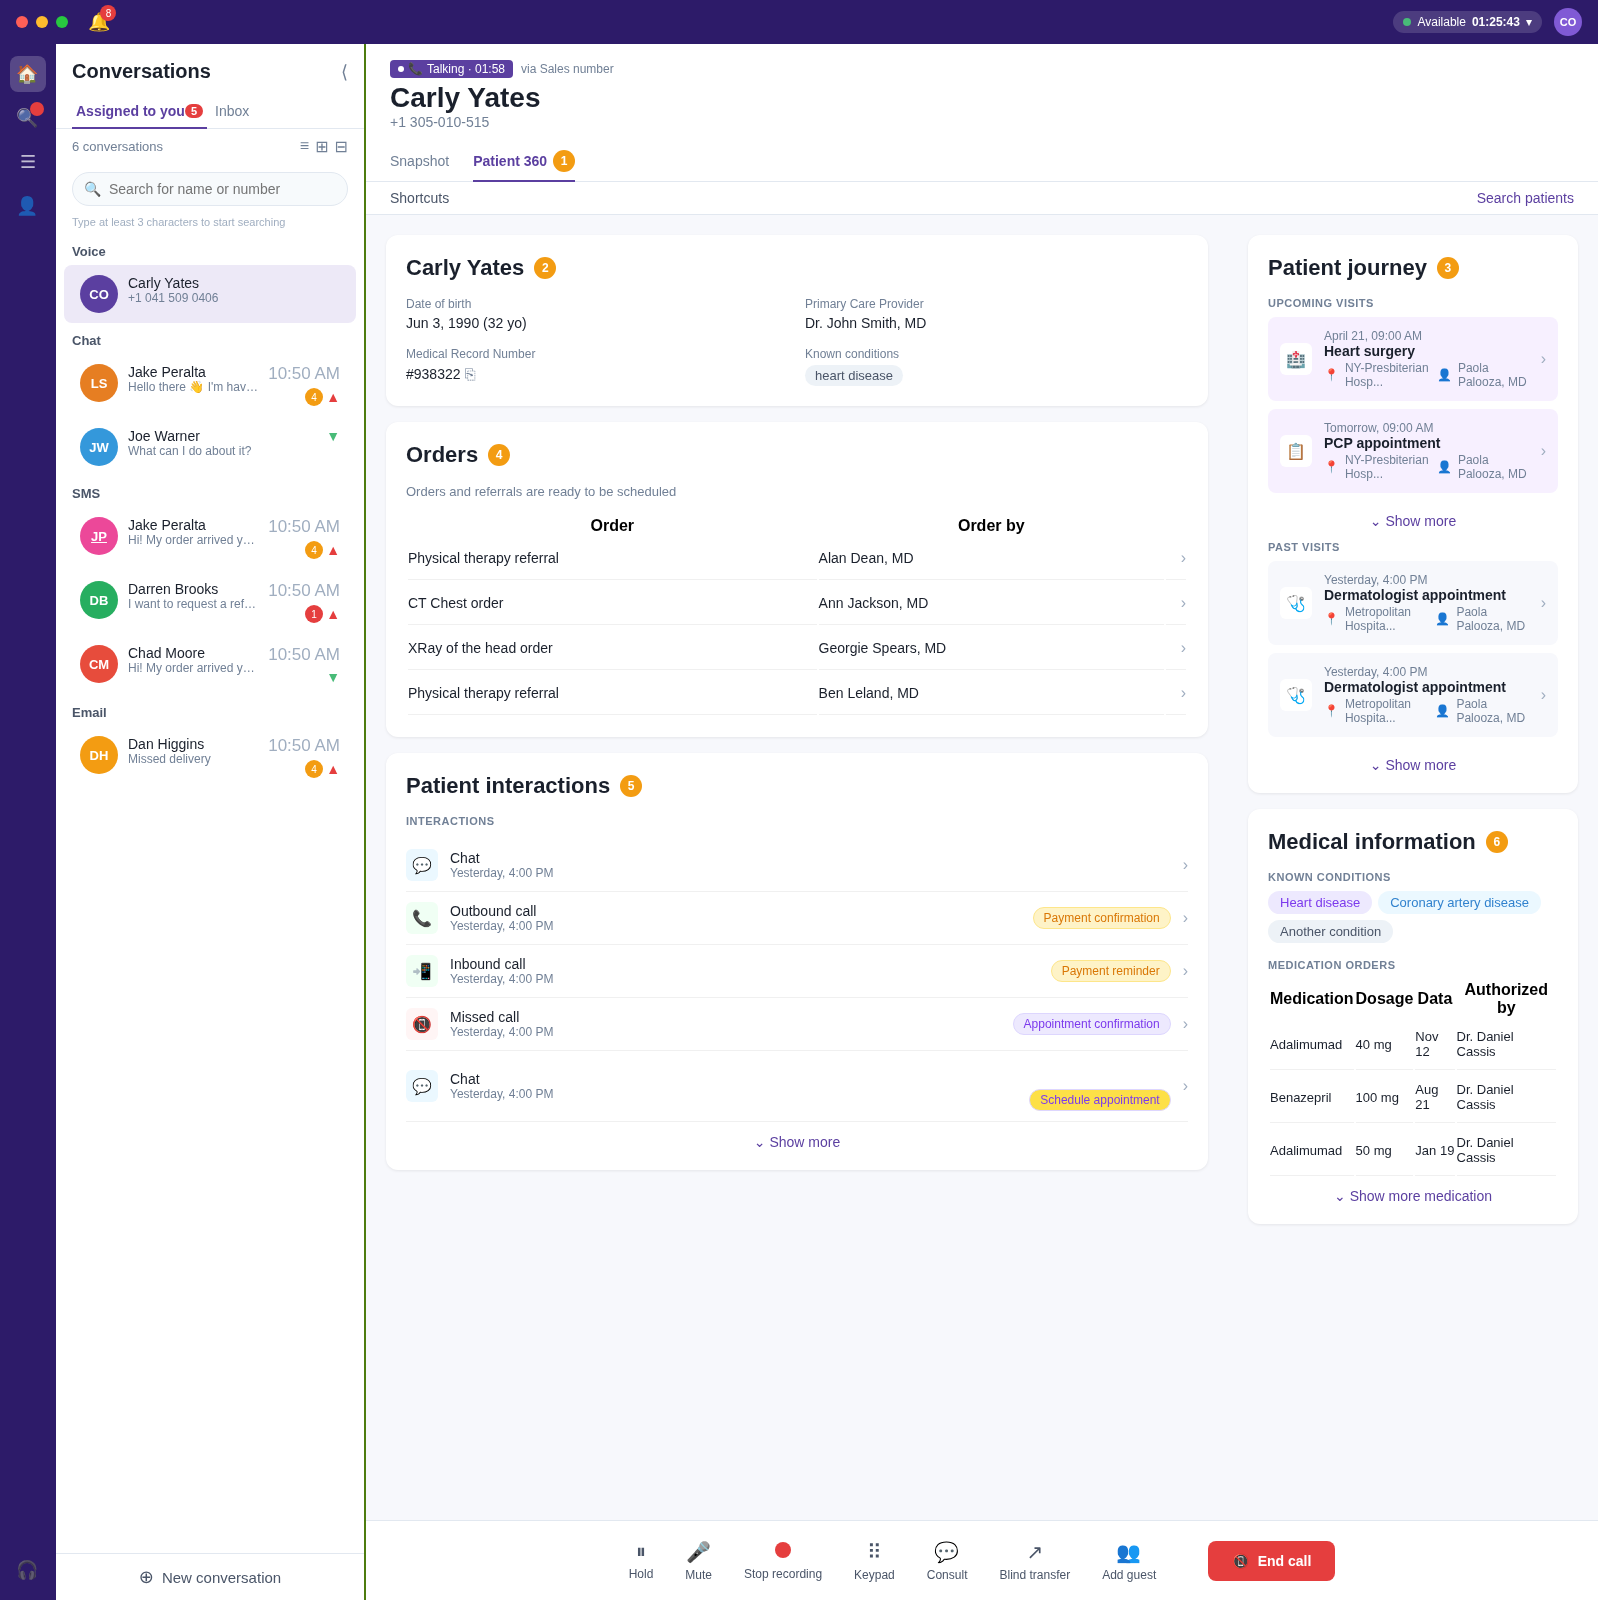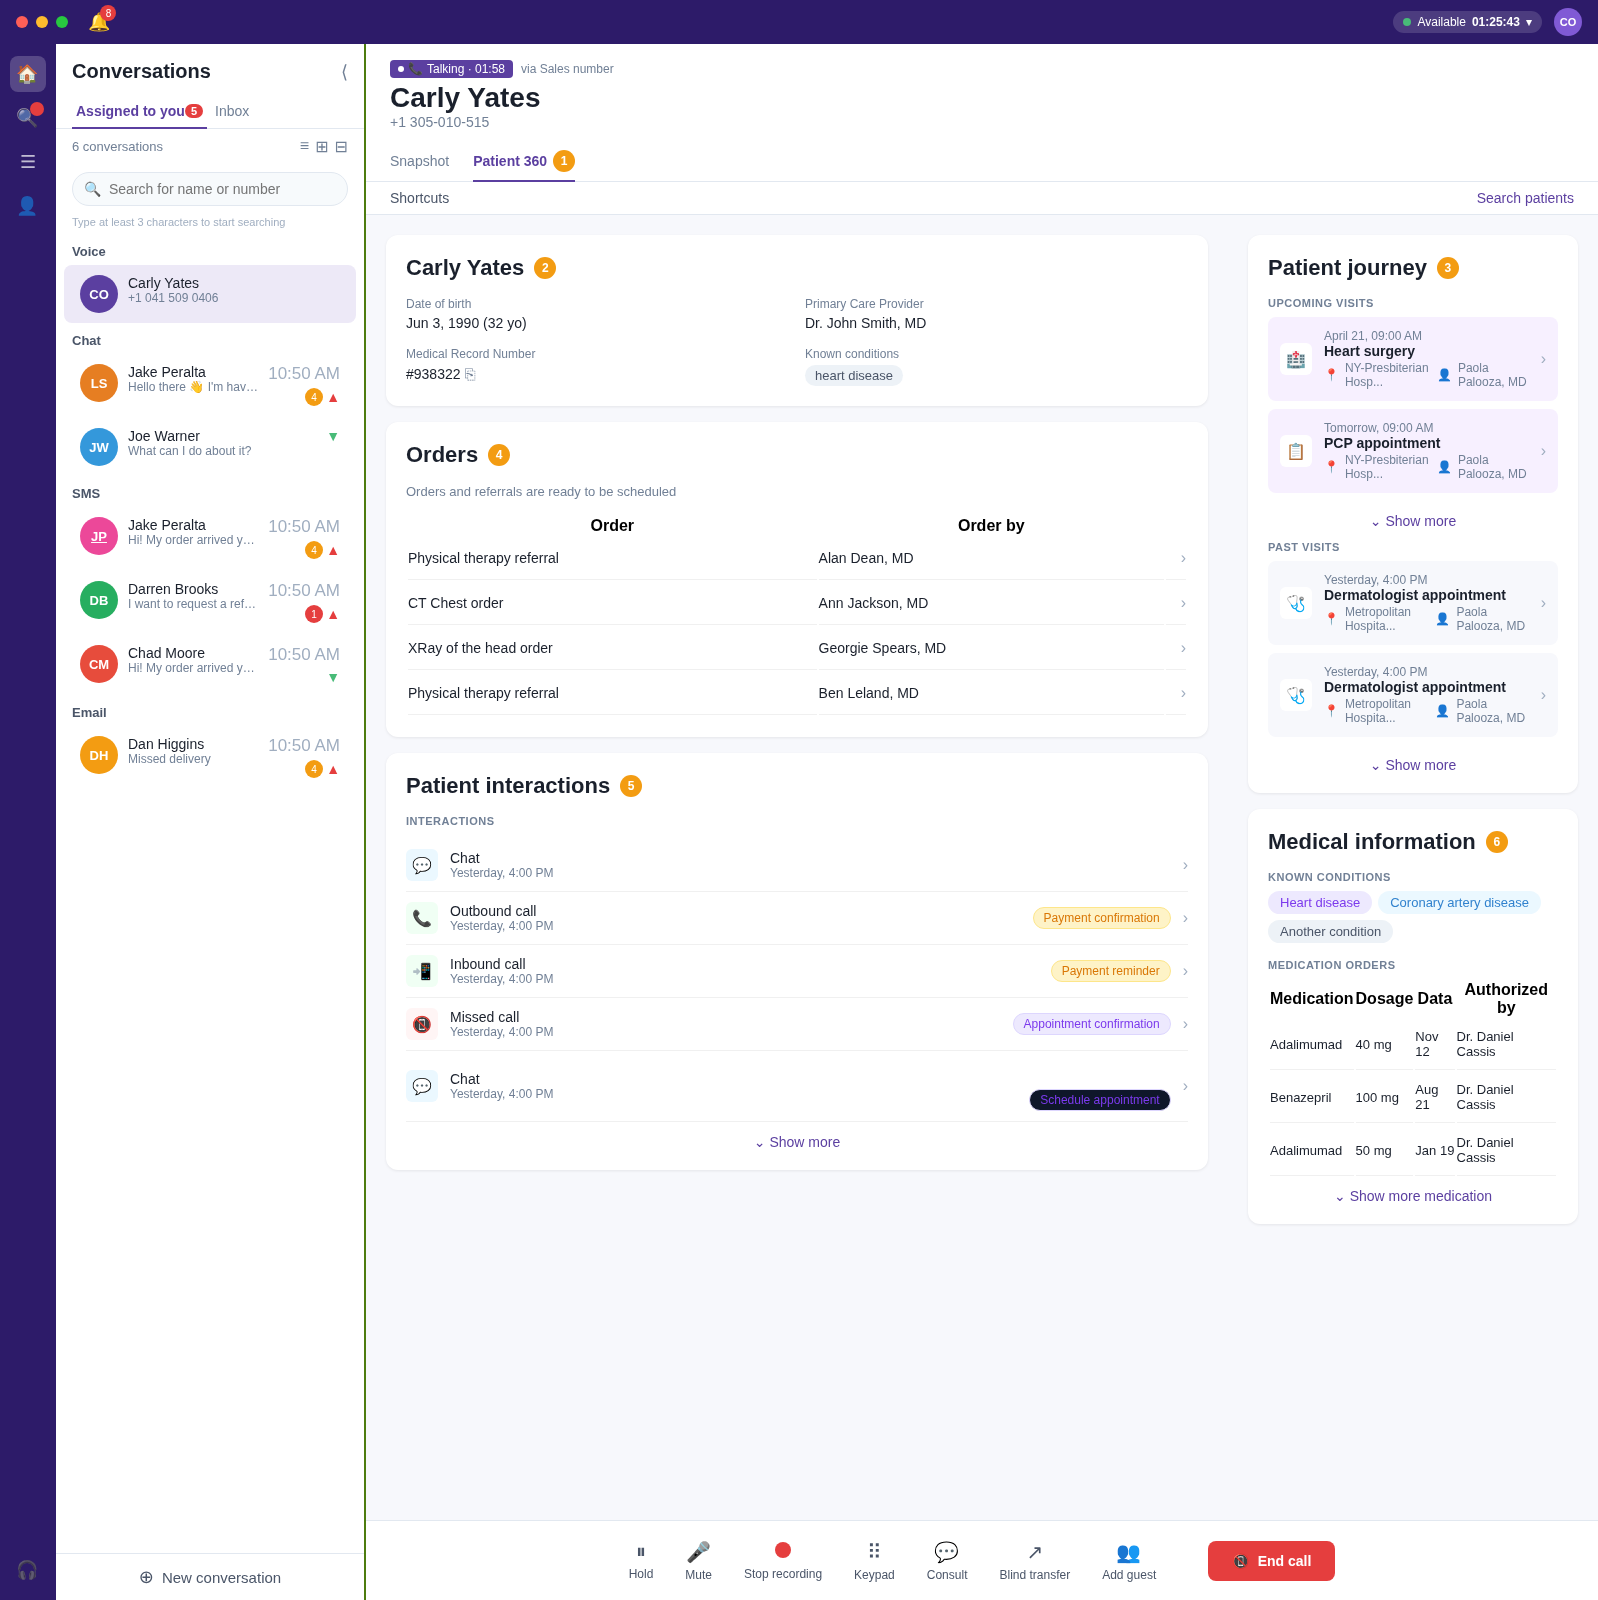--- a/index.html
+++ b/index.html
@@ -122,21 +122,21 @@
     .int-outbound { background: #f0fff4; color: #38a169; }
     .int-inbound { background: #f0fff4; color: #38a169; }
     .int-missed { background: #fff5f5; color: #e53e3e; }
     .interaction-info { flex: 1; }
     .interaction-type { font-size: 14px; font-weight: 500; color: #1a202c; }
     .interaction-time { font-size: 12px; color: #718096; }
     .interaction-tag { padding: 3px 10px; border-radius: 12px; font-size: 12px; border: 1px solid; }
     .tag-payment { background: #fef3c7; color: #d97706; border-color: #fde68a; }
     .tag-reminder { background: #fef3c7; color: #d97706; border-color: #fde68a; }
     .tag-appt { background: #ede9fe; color: #7c3aed; border-color: #ddd6fe; }
-    .tag-schedule { background: #0f172a; color: #7c3aed; border-color: #ddd6fe; margin-top: 28px; }
+    .tag-schedule { background: #fde047; color: #7c3aed; border-color: #ddd6fe; margin-top: 28px; }
     .show-more-link { display: flex; align-items: center; justify-content: center; gap: 4px; font-size: 14px; color: #5b3fa0; cursor: pointer; padding-top: 12px; font-weight: 500; }
 
     
     .journey-section-label { font-size: 11px; font-weight: 600; color: #718096; letter-spacing: 0.5px; text-transform: uppercase; margin: 12px 0 8px; }
     .visit-item { display: flex; align-items: center; gap: 12px; padding: 12px; background: #f7f0ff; border-radius: 8px; margin-bottom: 8px; cursor: pointer; }
     .visit-item.past { background: #f7f8fc; }
     .visit-icon { width: 32px; height: 32px; border-radius: 6px; background: white; display: flex; align-items: center; justify-content: center; font-size: 16px; flex-shrink: 0; }
     .visit-info { flex: 1; }
     .visit-date { font-size: 12px; color: #718096; }
     .visit-name { font-size: 14px; font-weight: 600; color: #1a202c; }

